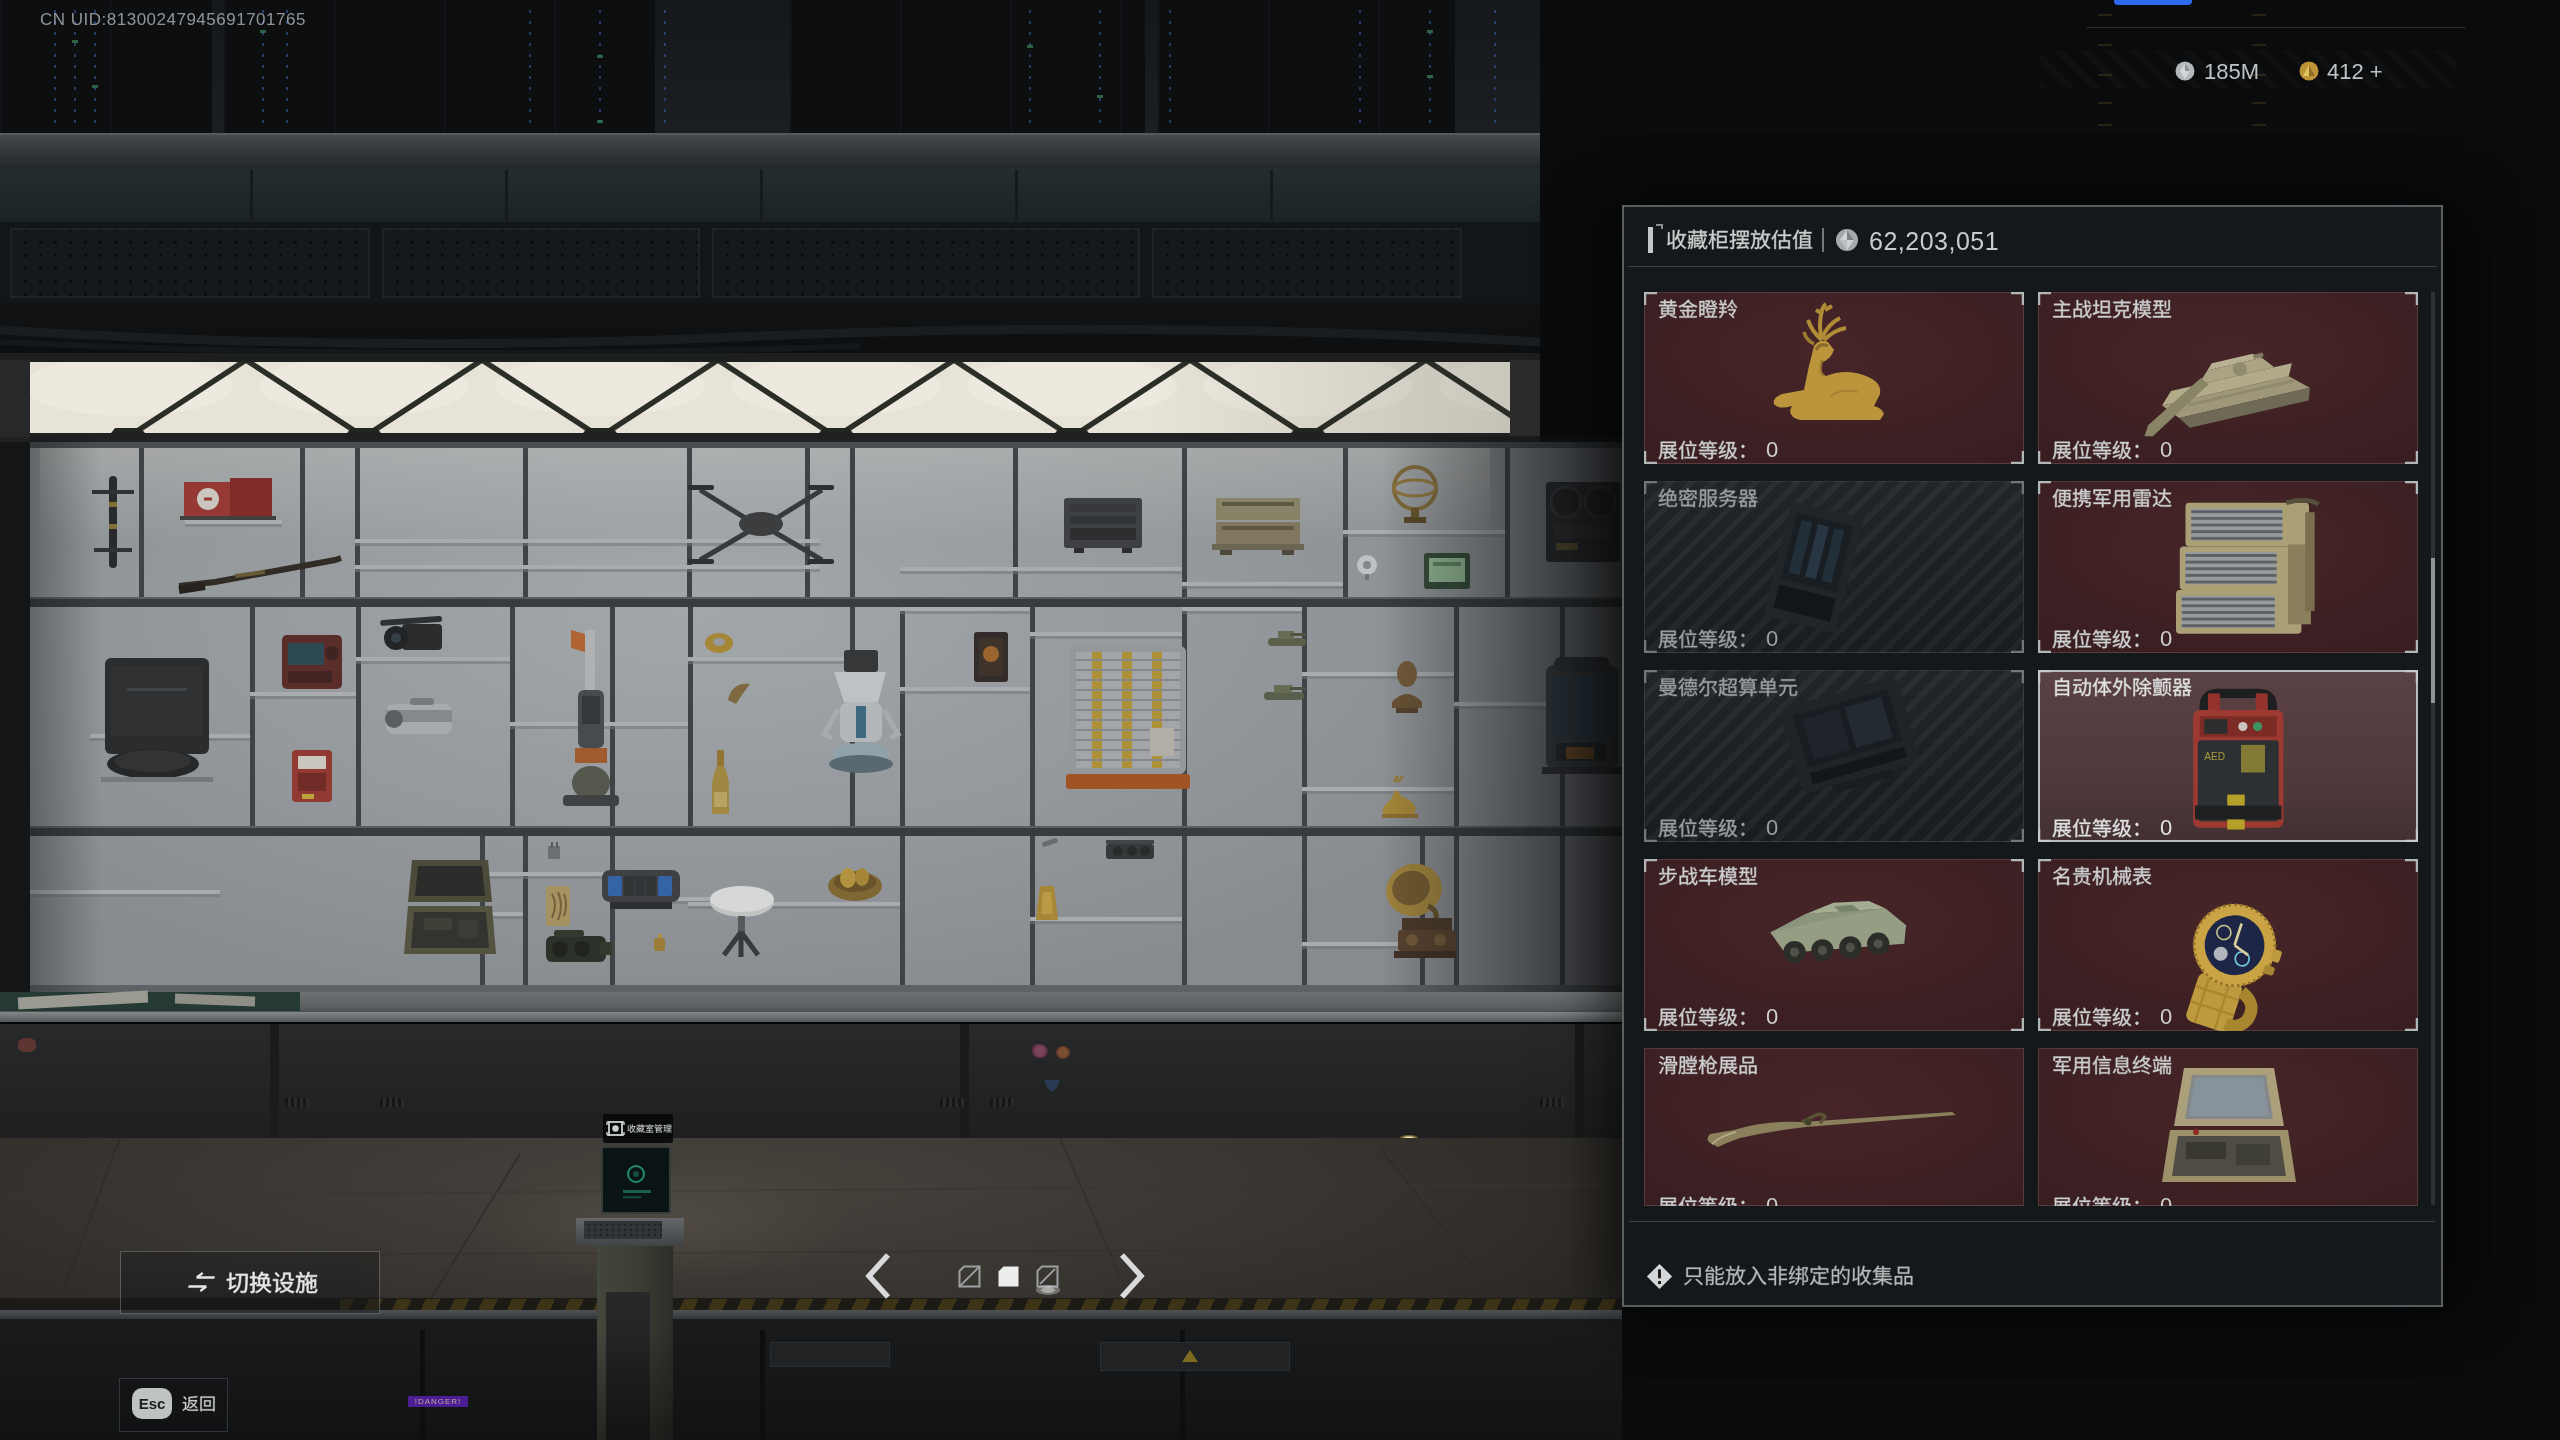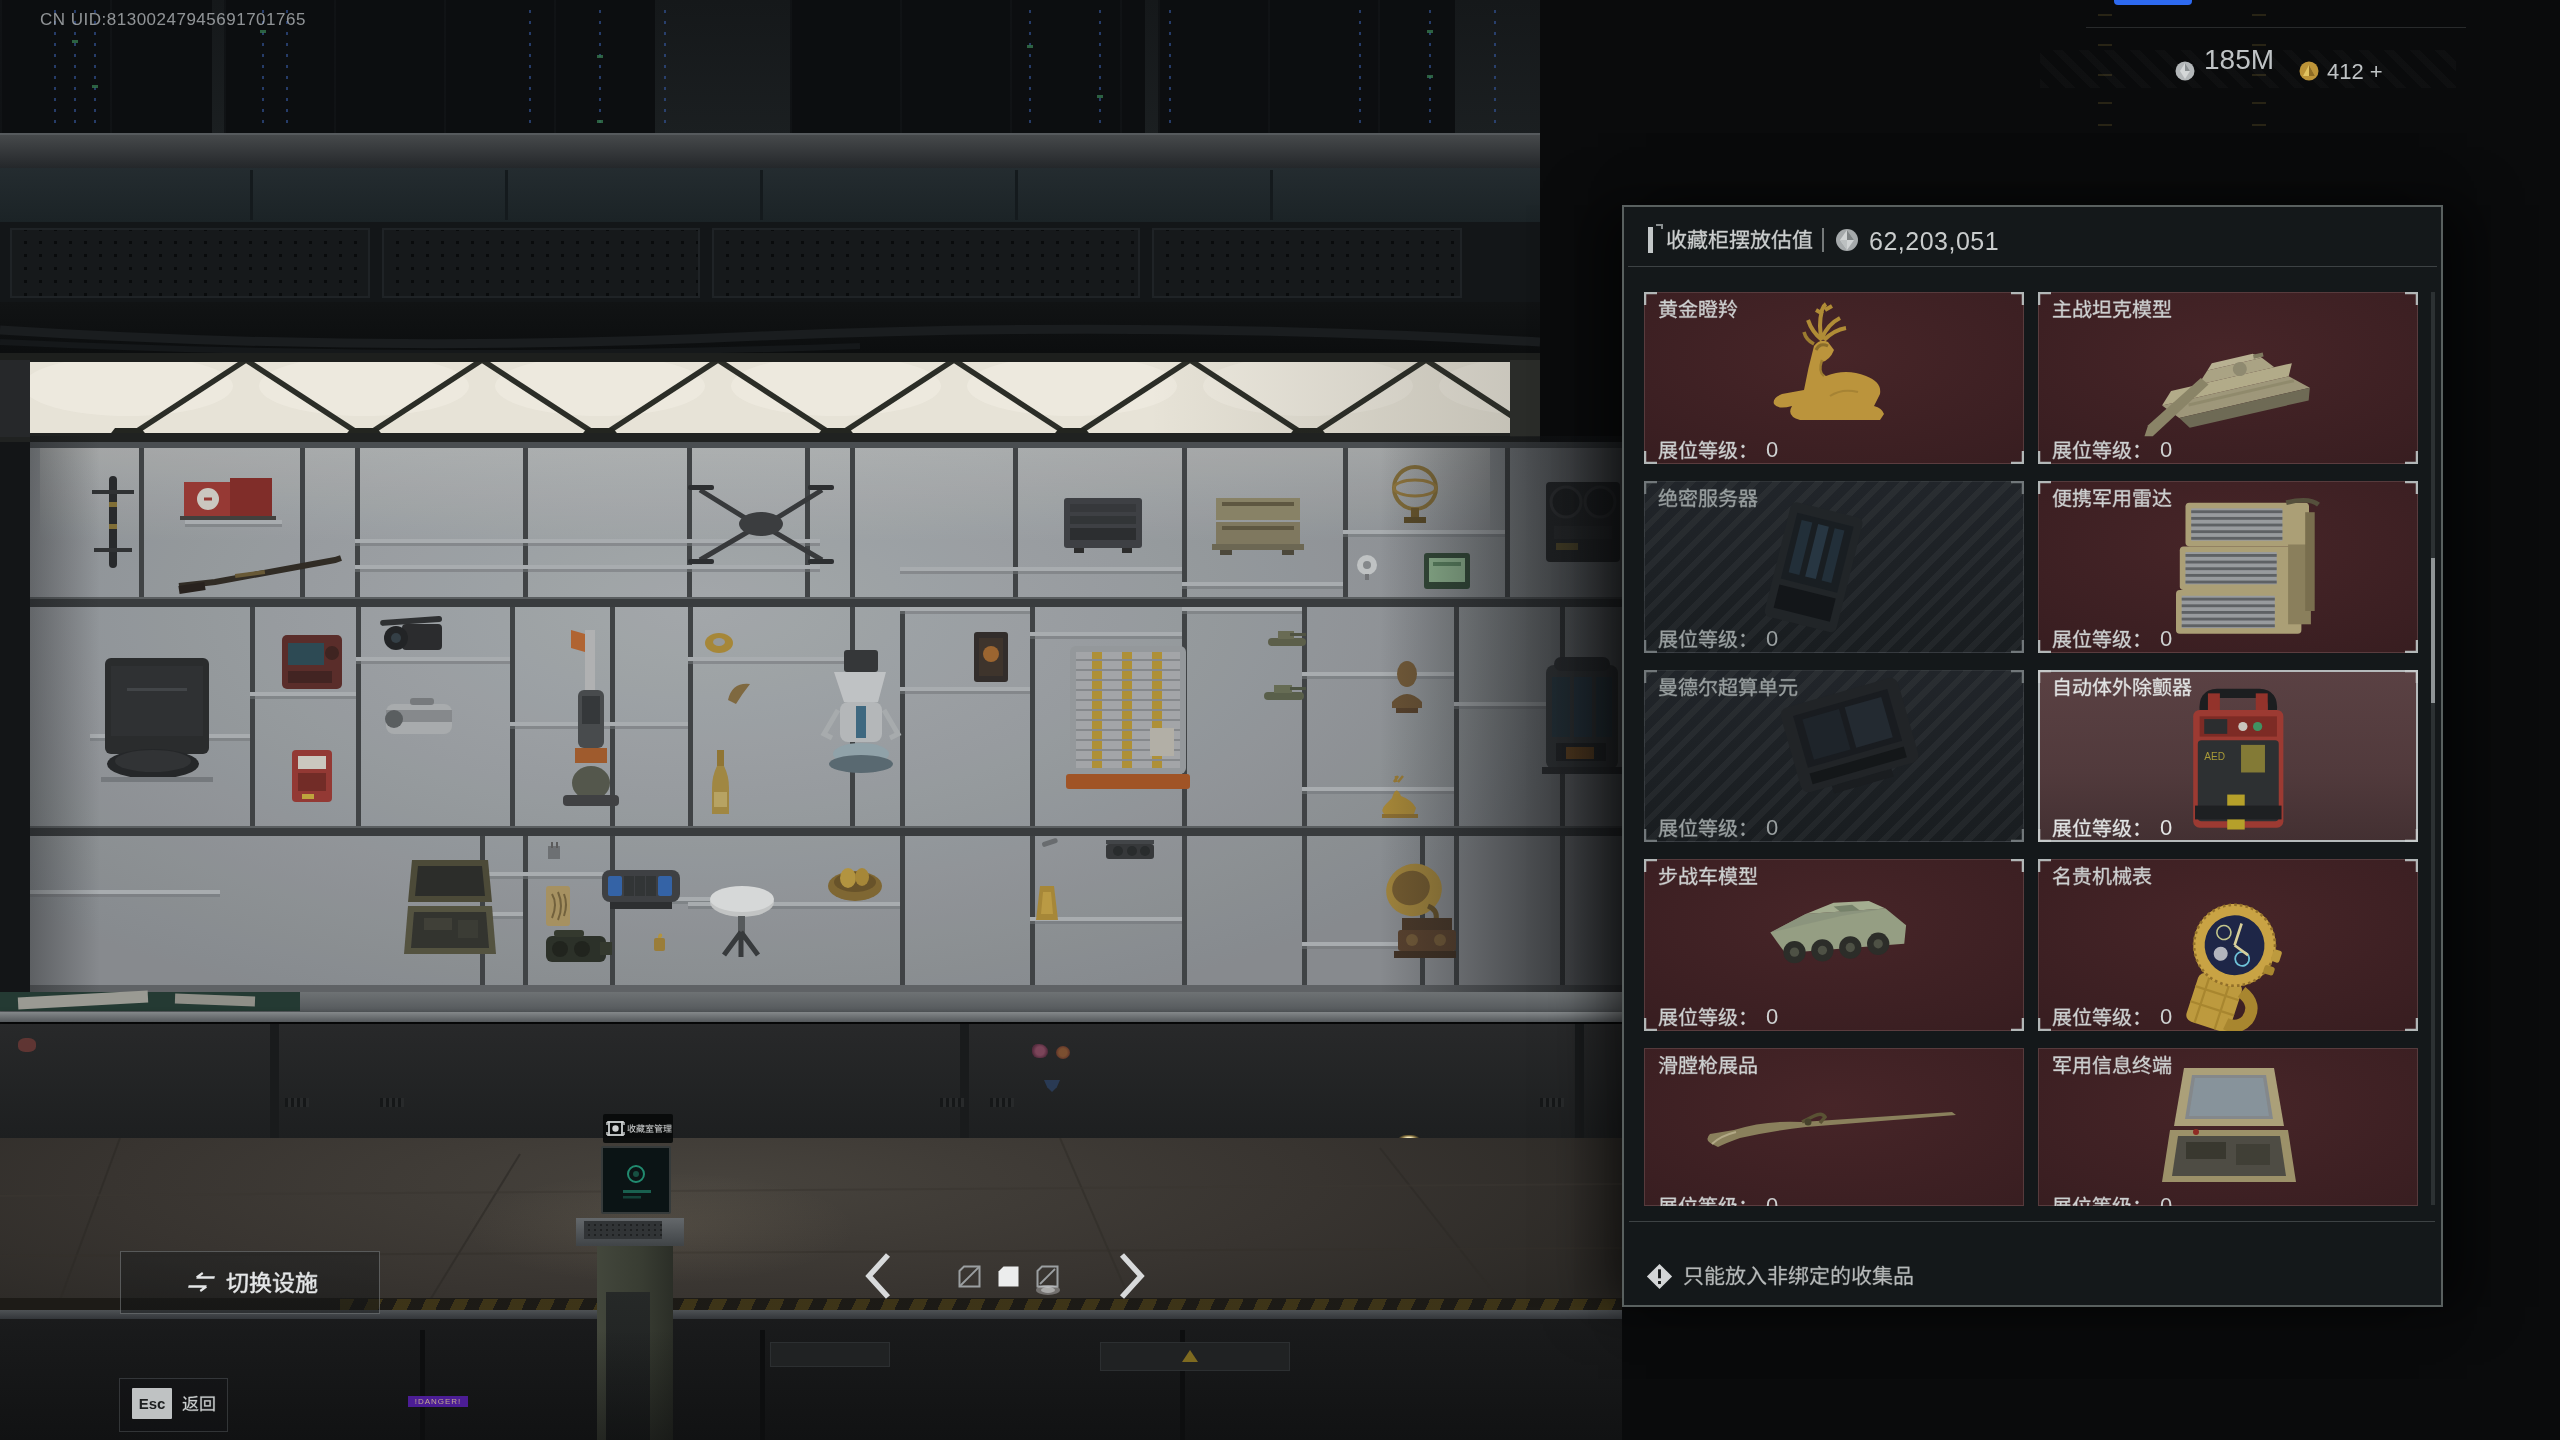--- a/index.html
+++ b/index.html
@@ -708,21 +708,21 @@
 <div class="a" style="left:226px;top:1271px">
     <svg width="92" height="23" viewBox="0 0 4000 1000" fill="#e6e8e9" stroke="#e6e8e9" stroke-width="28" style="display:block">
       <use href="#u5207" x="0"></use>
       <use href="#u6362" x="1000"></use>
       <use href="#u8bbe" x="2000"></use>
       <use href="#u65bd" x="3000"></use>
     </svg>
   </div>
 
 <div class="a" style="left:119px;top:1378px;width:109px;height:54px;border:1px solid rgba(130,135,138,0.3);background:rgba(16,17,18,0.25);box-sizing:border-box"></div>
-<div class="a" style="left:132px;top:1388px;width:40px;height:31px;background:#bfc2c3;border-radius:1px;color:#1d1f20;font-size:15px;font-weight:bold;text-align:center;line-height:31px">Esc</div>
+<div class="a" style="left:132px;top:1388px;width:40px;height:31px;background:#bfc2c3;border-radius:10px;color:#1d1f20;font-size:15px;font-weight:bold;text-align:center;line-height:31px">Esc</div>
 <div class="a" style="left:182px;top:1395px">
     <svg width="34" height="17" viewBox="0 0 2000 1000" fill="#cfd2d2" stroke="#cfd2d2" stroke-width="16" style="display:block">
       <use href="#u8fd4" x="0"></use>
       <use href="#u56de" x="1000"></use>
     </svg>
   </div>
 
 <svg class="a" style="left:863px;top:1252px" width="28" height="48" viewBox="0 0 28 48">
     <path d="M25 3 L6 24 L25 45" stroke="#d8dadb" stroke-width="5.5" fill="none"></path>
   </svg>
@@ -753,21 +753,21 @@
 
 <div class="a" style="left:2040px;top:50px;width:416px;height:38px;background:repeating-linear-gradient(45deg,rgba(255,255,255,0.02) 0 7px,transparent 7px 18px)"></div>
 
 <div class="a" style="left:2114px;top:0;width:78px;height:5px;background:#2e6af0;border-radius:0 0 4px 4px"></div>
 
 <svg class="a" style="left:2175px;top:61px" width="20" height="20">
     <circle cx="10" cy="10" r="9.5" fill="#b3b7b9"></circle>
     <path d="M10 2 L15 10 L10 18 L5 10 Z" fill="#d4d7d8"></path>
     <path d="M10 2 L15 10 L10 10 Z" fill="#8a8f91"></path>
   </svg>
-<div class="a" style="left:2204px;top:44px;font-size:28px;color:#bfc3c5">185M</div>
+<div class="a" style="left:2204px;top:59px;font-size:22px;color:#bfc3c5">185M</div>
 
 <svg class="a" style="left:2299px;top:61px" width="20" height="20">
     <circle cx="10" cy="10" r="9.5" fill="#bd9438"></circle>
     <path d="M10 4 L16 15 L4 15 Z" fill="#e2c360"></path>
     <path d="M10 4 L16 15 L10 15 Z" fill="#8f6c24"></path>
   </svg>
 <div class="a" style="left:2327px;top:59px;font-size:22px;color:#bfc3c5">412 +</div>
 
 <div class="a" style="left:1622px;top:205px;width:821px;height:1102px;background:#14181a;border:2px solid #59605f;box-sizing:border-box;box-shadow:-24px 0 48px rgba(0,0,0,0.5), 24px 0 48px rgba(0,0,0,0.5)"></div>
 

